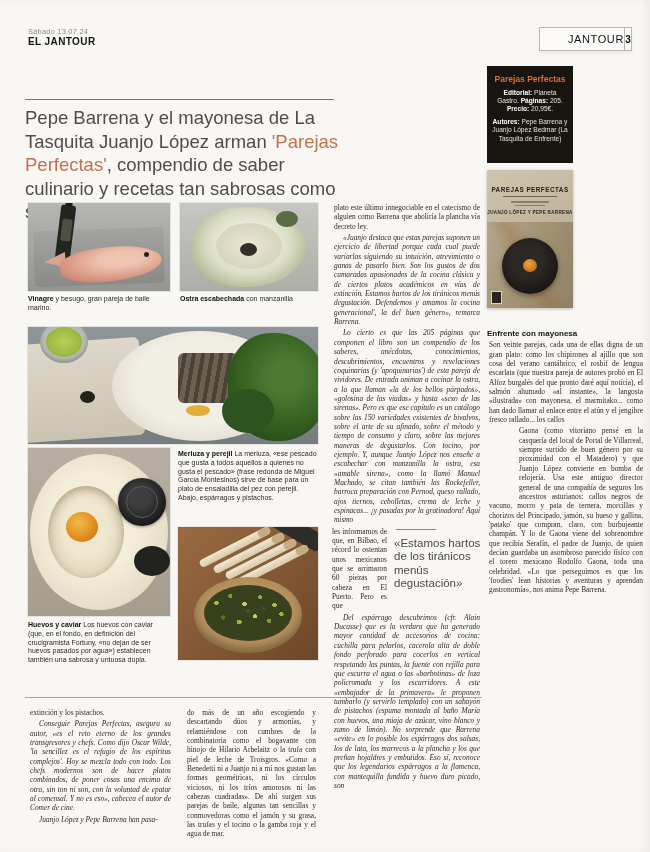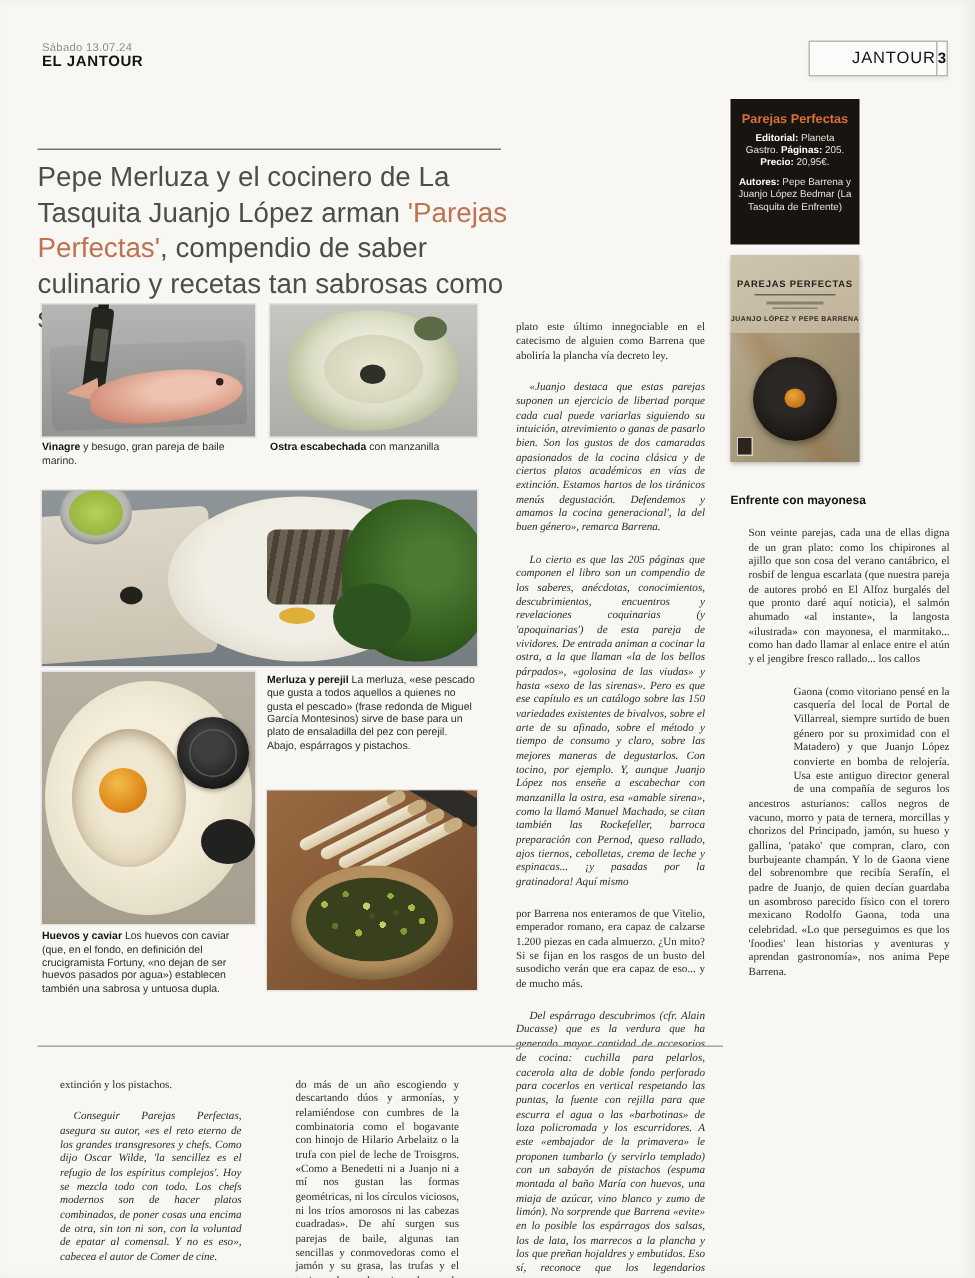--- a/index.html
+++ b/index.html
@@ -122,21 +122,21 @@
   .caption{font-size:7px;line-height:8.8px;color:#2d2b28;}
   .caption b{color:#121212;}
   .cap-fish{left:28px;top:295px;width:142px;}
   .cap-oyster{left:180px;top:295px;width:138px;}
   .cap-merluza{left:178px;top:450px;width:140px;}
   .cap-huevos{left:28px;top:621px;width:142px;}
 
   
   .col{font-family:"Liberation Serif",serif;font-size:7.4px;line-height:9.35px;text-align:justify;
        color:#2e2c29;overflow:hidden;}
-  .col p{margin:12px;}
+  .col p{margin:2px;}
   .col p.ind{text-indent:9px;font-style:italic;}
   .col-mid{left:332px;top:201px;width:150px;height:650px;}
   .col-right{left:487px;top:323px;width:158px;height:470px;}
   .col-a{left:28px;top:706px;width:145px;height:146px;}
   .col-b{left:185px;top:706px;width:133px;height:146px;}
 
   .quote-row{display:flex;margin:1px 0 2px 0;}
   .quote-row .narrow{width:55px;flex:none;}
   .pullquote{flex:1;margin-left:7px;font-family:"Liberation Sans",sans-serif;font-size:11.5px;
              line-height:13.5px;color:#4c4b48;text-align:left;padding-top:10px;position:relative;}
@@ -154,21 +154,21 @@
 <div class="page">
 
   <div class="abs date">Sábado 13.07.24</div>
   <div class="abs masthead">EL JANTOUR</div>
   <div class="abs section-box">
     <div class="section-name">JANTOUR</div>
     <div class="section-page">3</div>
   </div>
 
   <div class="abs headline-rule"></div>
-  <div class="abs headline"><span>Pepe Merluza y el cocinero de La Tasquita Juanjo López arman </span><span class="hl">'Parejas Perfectas'</span><span>, compendio de saber culinario y recetas tan sabrosas como sorprendentes</span></div>
+  <div class="abs headline"><span>Pepe Barrena y el mayonesa de La Tasquita Juanjo López arman </span><span class="hl">'Parejas Perfectas'</span><span>, compendio de saber culinario y recetas tan sabrosas como sorprendentes</span></div>
 
   <div class="abs book-box">
     <p class="bb-title">Parejas Perfectas</p>
     <p><b>Editorial:</b><span> Planeta Gastro. </span><b>Páginas:</b><span> 205. </span><b>Precio:</b><span> 20,95€.</span></p>
     <p><b>Autores:</b><span> Pepe Barrena y Juanjo López Bedmar (La Tasquita de Enfrente)</span></p>
   </div>
 
   <div class="abs cover">
     <div class="abs cover-title">PAREJAS PERFECTAS</div>
     <div class="abs cover-rule1"></div>
@@ -233,21 +233,24 @@
     <div class="as-bowl"></div>
     <div class="as-nuts"></div>
   </div>
 
   <div class="abs caption cap-huevos"><b>Huevos y caviar</b><span> Los huevos con caviar (que, en el fondo, en definición del crucigramista Fortuny, «no dejan de ser huevos pasados por agua») establecen también una sabrosa y untuosa dupla.</span></div>
 
   <div class="abs col col-mid">
     <p>plato este último innegociable en el catecismo de alguien como Barrena que aboliría la plancha vía decreto ley.</p>
     <p class="ind">«Juanjo destaca que estas parejas suponen un ejercicio de libertad porque cada cual puede variarlas siguiendo su intuición, atrevimiento o ganas de pasarlo bien. Son los gustos de dos camaradas apasionados de la cocina clásica y de ciertos platos académicos en vías de extinción. Estamos hartos de los tiránicos menús degustación. Defendemos y amamos la cocina generacional', la del buen género», remarca Barrena.</p>
     <p class="ind">Lo cierto es que las 205 páginas que componen el libro son un compendio de los saberes, anécdotas, conocimientos, descubrimientos, encuentros y revelaciones coquinarias (y 'apoquinarias') de esta pareja de vividores. De entrada animan a cocinar la ostra, a la que llaman «la de los bellos párpados», «golosina de las viudas» y hasta «sexo de las sirenas». Pero es que ese capítulo es un catálogo sobre las 150 variedades existentes de bivalvos, sobre el arte de su afinado, sobre el método y tiempo de consumo y claro, sobre las mejores maneras de degustarlos. Con tocino, por ejemplo. Y, aunque Juanjo López nos enseñe a escabechar con manzanilla la ostra, esa «amable sirena», como la llamó Manuel Machado, se citan también las Rockefeller, barroca preparación con Pernod, queso rallado, ajos tiernos, cebolletas, crema de leche y espinacas... ¡y pasadas por la gratinadora! Aquí mismo</p>
-    <p>por Barrena nos enteramos de que Vitelio, emperador romano, era capaz de calzarse 1.200 piezas en cada almuerzo. ¿Un mito? Si se fijan en los rasgos de un busto del susodicho verán que era capaz de eso... y de mucho más.</p>
+    <div class="quote-row">
+      <div class="narrow">les informamos de que, en Bilbao, el récord lo ostentan unos mexicanos que se arrimaron 60 piezas por cabeza en El Puerto. Pero es que</div>
+      <div class="pullquote">«Estamos hartos de los tiránicos menús degustación»</div>
+    </div>
     <p class="ind">Del espárrago descubrimos (cfr. Alain Ducasse) que es la verdura que ha generado mayor cantidad de accesorios de cocina: cuchilla para pelarlos, cacerola alta de doble fondo perforado para cocerlos en vertical respetando las puntas, la fuente con rejilla para que escurra el agua o las «barbotinas» de loza policromada y los escurridores. A este «embajador de la primavera» le proponen tumbarlo (y servirlo templado) con un sabayón de pistachos (espuma montada al baño María con huevos, una miaja de azúcar, vino blanco y zumo de limón). No sorprende que Barrena «evite» en lo posible los espárragos dos salsas, los de lata, los marrecos a la plancha y los que preñan hojaldres y embutidos. Eso sí, reconoce que los legendarios espárragos a la flamenca, con mantequilla fundida y huevo duro picado, son</p>
   </div>
 
   <div class="abs col col-right">
     <p class="subhead">Enfrente con mayonesa</p>
     <p>Son veinte parejas, cada una de ellas digna de un gran plato: como los chipirones al ajillo que son cosa del verano cantábrico, el rosbif de lengua escarlata (que nuestra pareja de autores probó en El Alfoz burgalés del que pronto daré aquí noticia), el salmón ahumado «al instante», la langosta «ilustrada» con mayonesa, el marmitako... como han dado llamar al enlace entre el atún y el jengibre fresco rallado... los callos</p>
     <p><span class="ghost"></span><span>Gaona (como vitoriano pensé en la casquería del local de Portal de Villarreal, siempre surtido de buen género por su proximidad con el Matadero) y que Juanjo López convierte en bomba de relojería. Usa este antiguo director general de una compañía de seguros los ancestros asturianos: callos negros de vacuno, morro y pata de ternera, morcillas y chorizos del Principado, jamón, su hueso y gallina, 'patako' que compran, claro, con burbujeante champán. Y lo de Gaona viene del sobrenombre que recibía Serafín, el padre de Juanjo, de quien decían guardaba un asombroso parecido físico con el torero mexicano Rodolfo Gaona, toda una celebridad. «Lo que perseguimos es que los 'foodies' lean historias y aventuras y aprendan gastronomía», nos anima Pepe Barrena.</span></p>
   </div>
 
   <div class="abs divider"></div>

